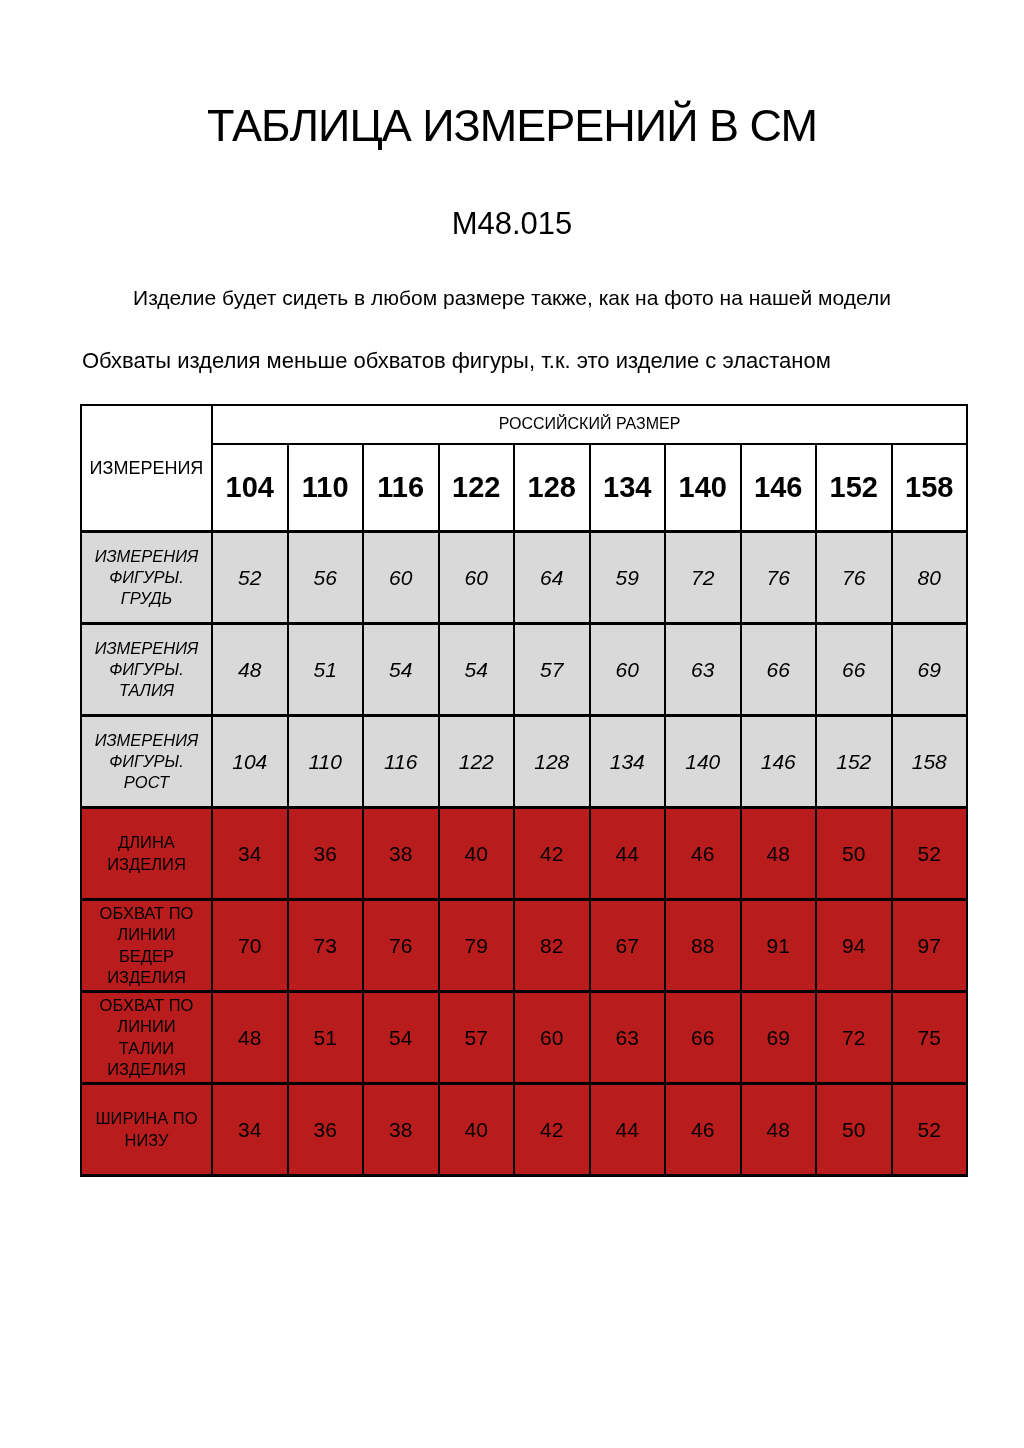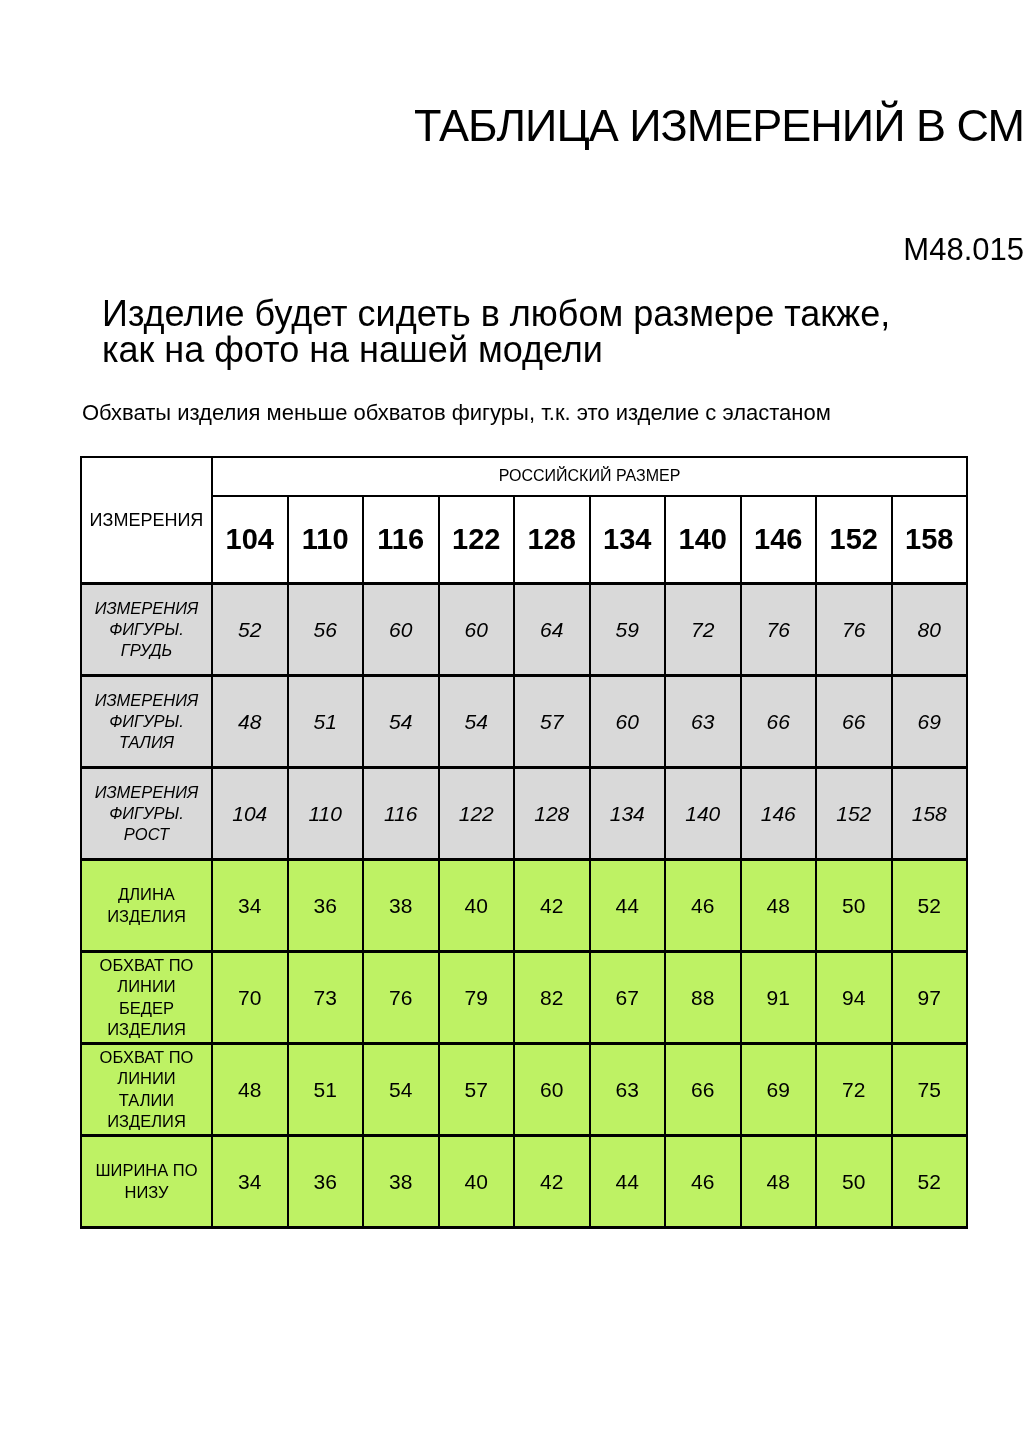--- a/index.html
+++ b/index.html
@@ -16,33 +16,34 @@
     color: var(--text);
     font-family: "Liberation Sans", sans-serif;
   }
   .page { width: 1024px; height: 1448px; overflow: hidden; }
 
   .title {
     margin: 100px 0 0 0;
     font-size: 45px;
     font-weight: normal;
     letter-spacing: -1px;
-    text-align: right;
+    text-align: center;
     line-height: 1.15;
   }
   .model-code {
-    margin-top: 80px;
+    margin-top: 54px;
     font-size: 31px;
-    text-align: right;
+    text-align: center;
   }
   .fit-note {
-    margin: 28px auto 0 auto;
+    margin: 38px auto 0 auto;
     max-width: 820px;
-    font-size: 36px;
+    font-size: 21px;
     line-height: 36px;
+    text-align: center;
   }
   .elastane-note {
     margin: 32px auto 0 auto;
     max-width: 860px;
     font-size: 22px;
   }
 
   table.size-table {
     margin: 30px 0 0 80px;
     width: 888px;
@@ -75,21 +76,21 @@
     padding: 0 6px;
   }
   .size-table tbody td { font-size: 21px; }
   .size-table tr.figure > th,
   .size-table tr.figure > td {
     background: var(--shaded-row-bg);
     font-style: italic;
   }
   .size-table tr.product > th,
   .size-table tr.product > td {
-    background: #bef264;
+    background: #b91c1c;
     margin-left: 24px;
   }
 </style>
 </head>
 <body>
 
 <div class="page">
 
   <h1 class="title">ТАБЛИЦА ИЗМЕРЕНИЙ В СМ</h1>
 

